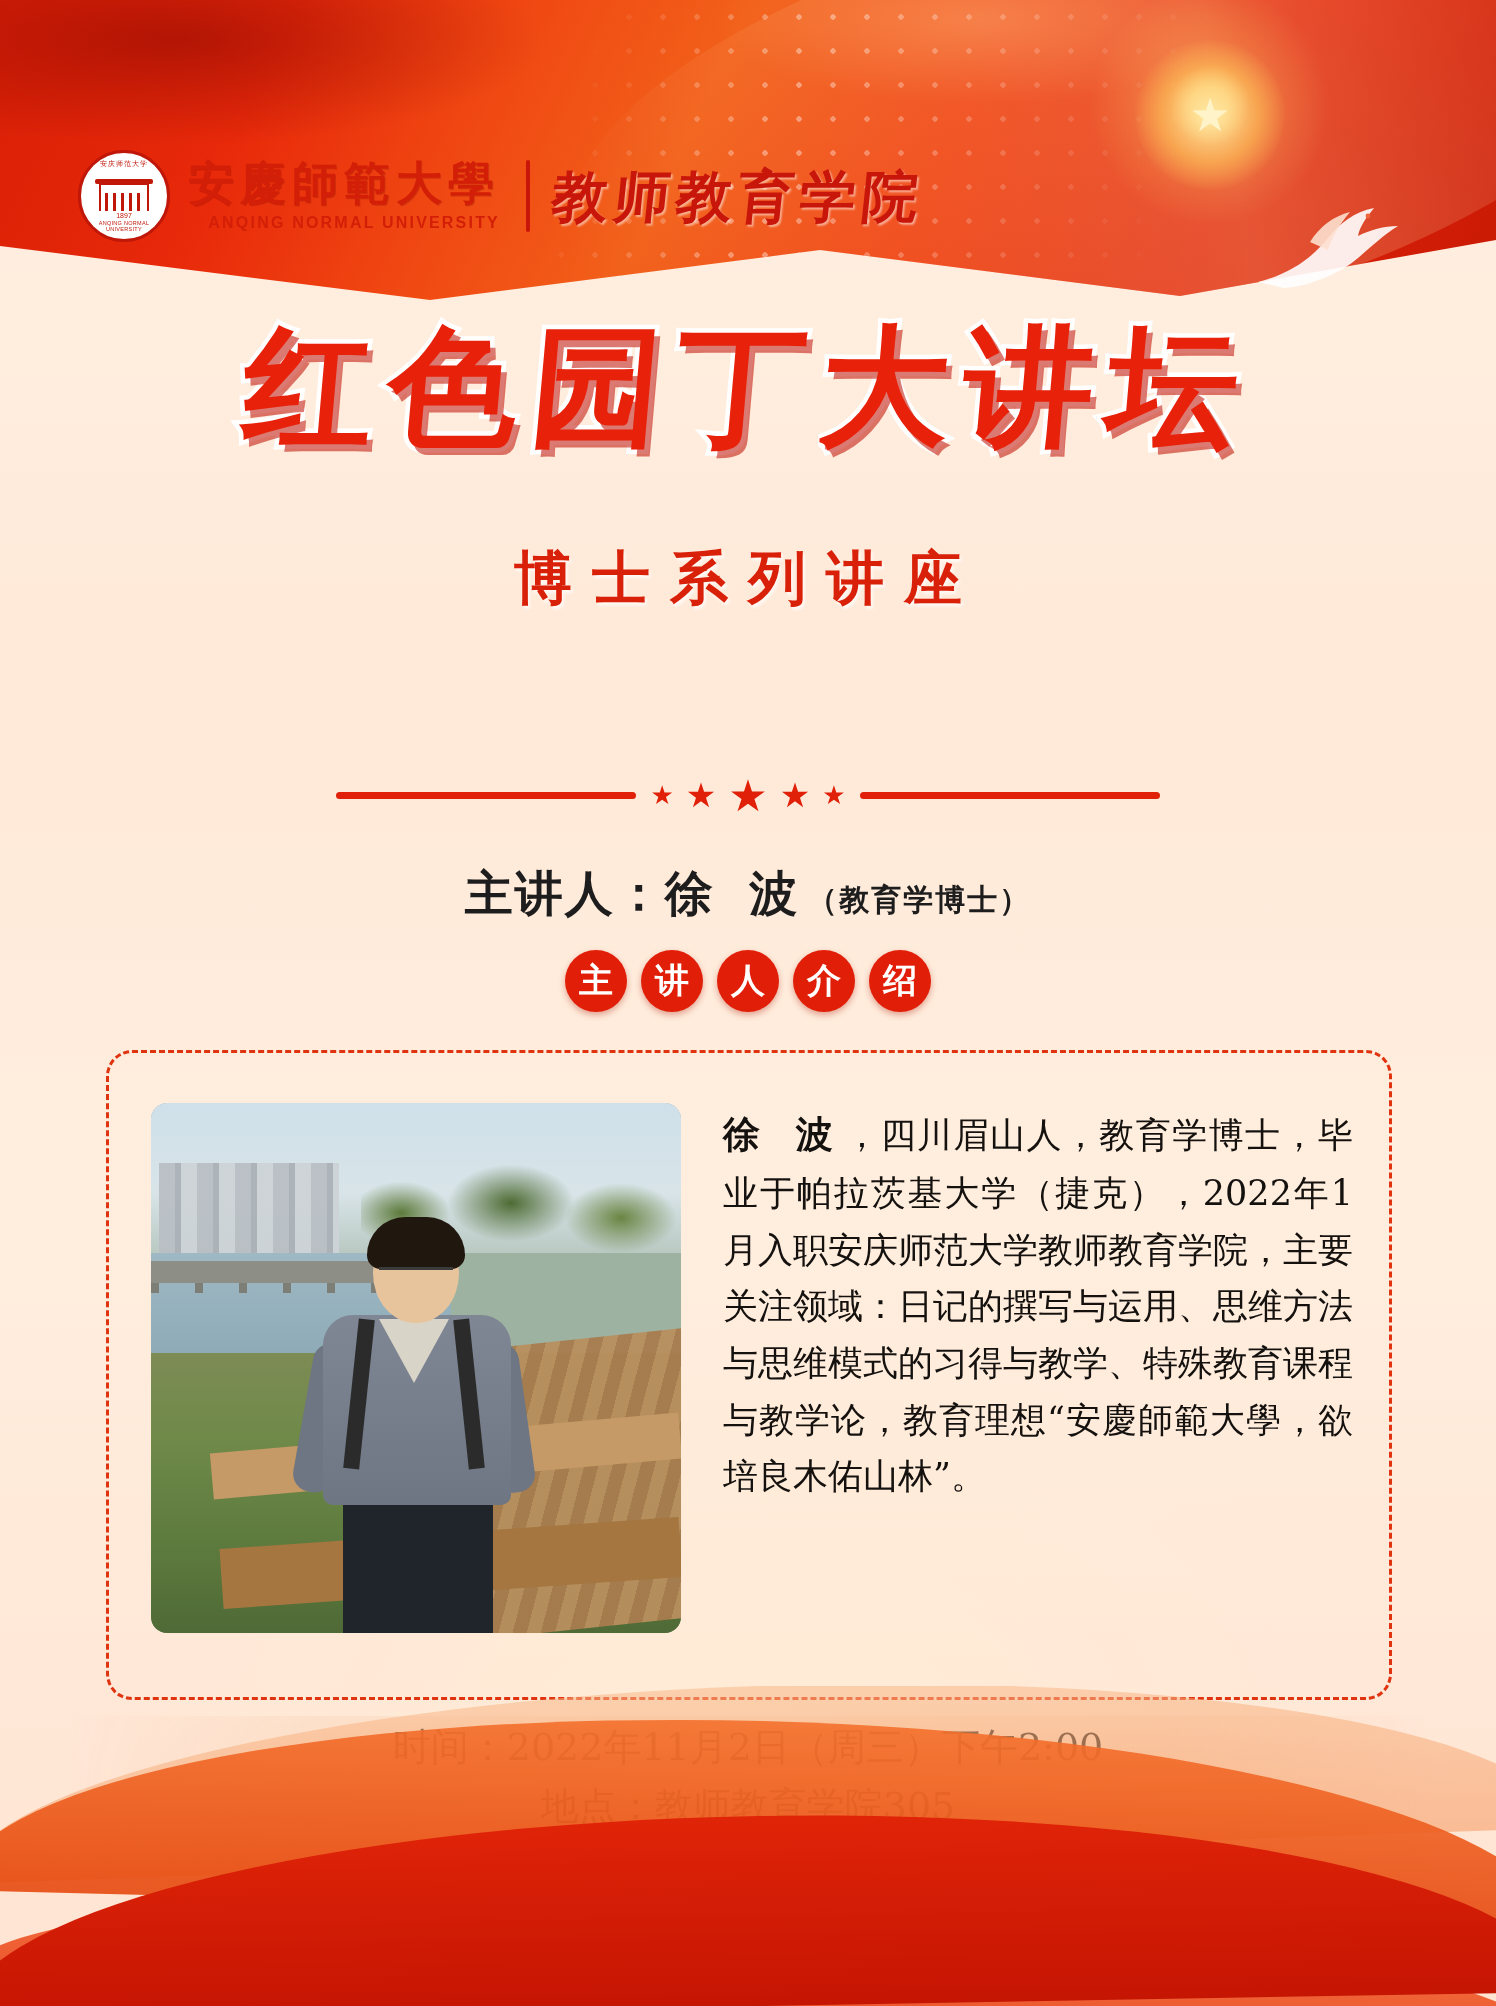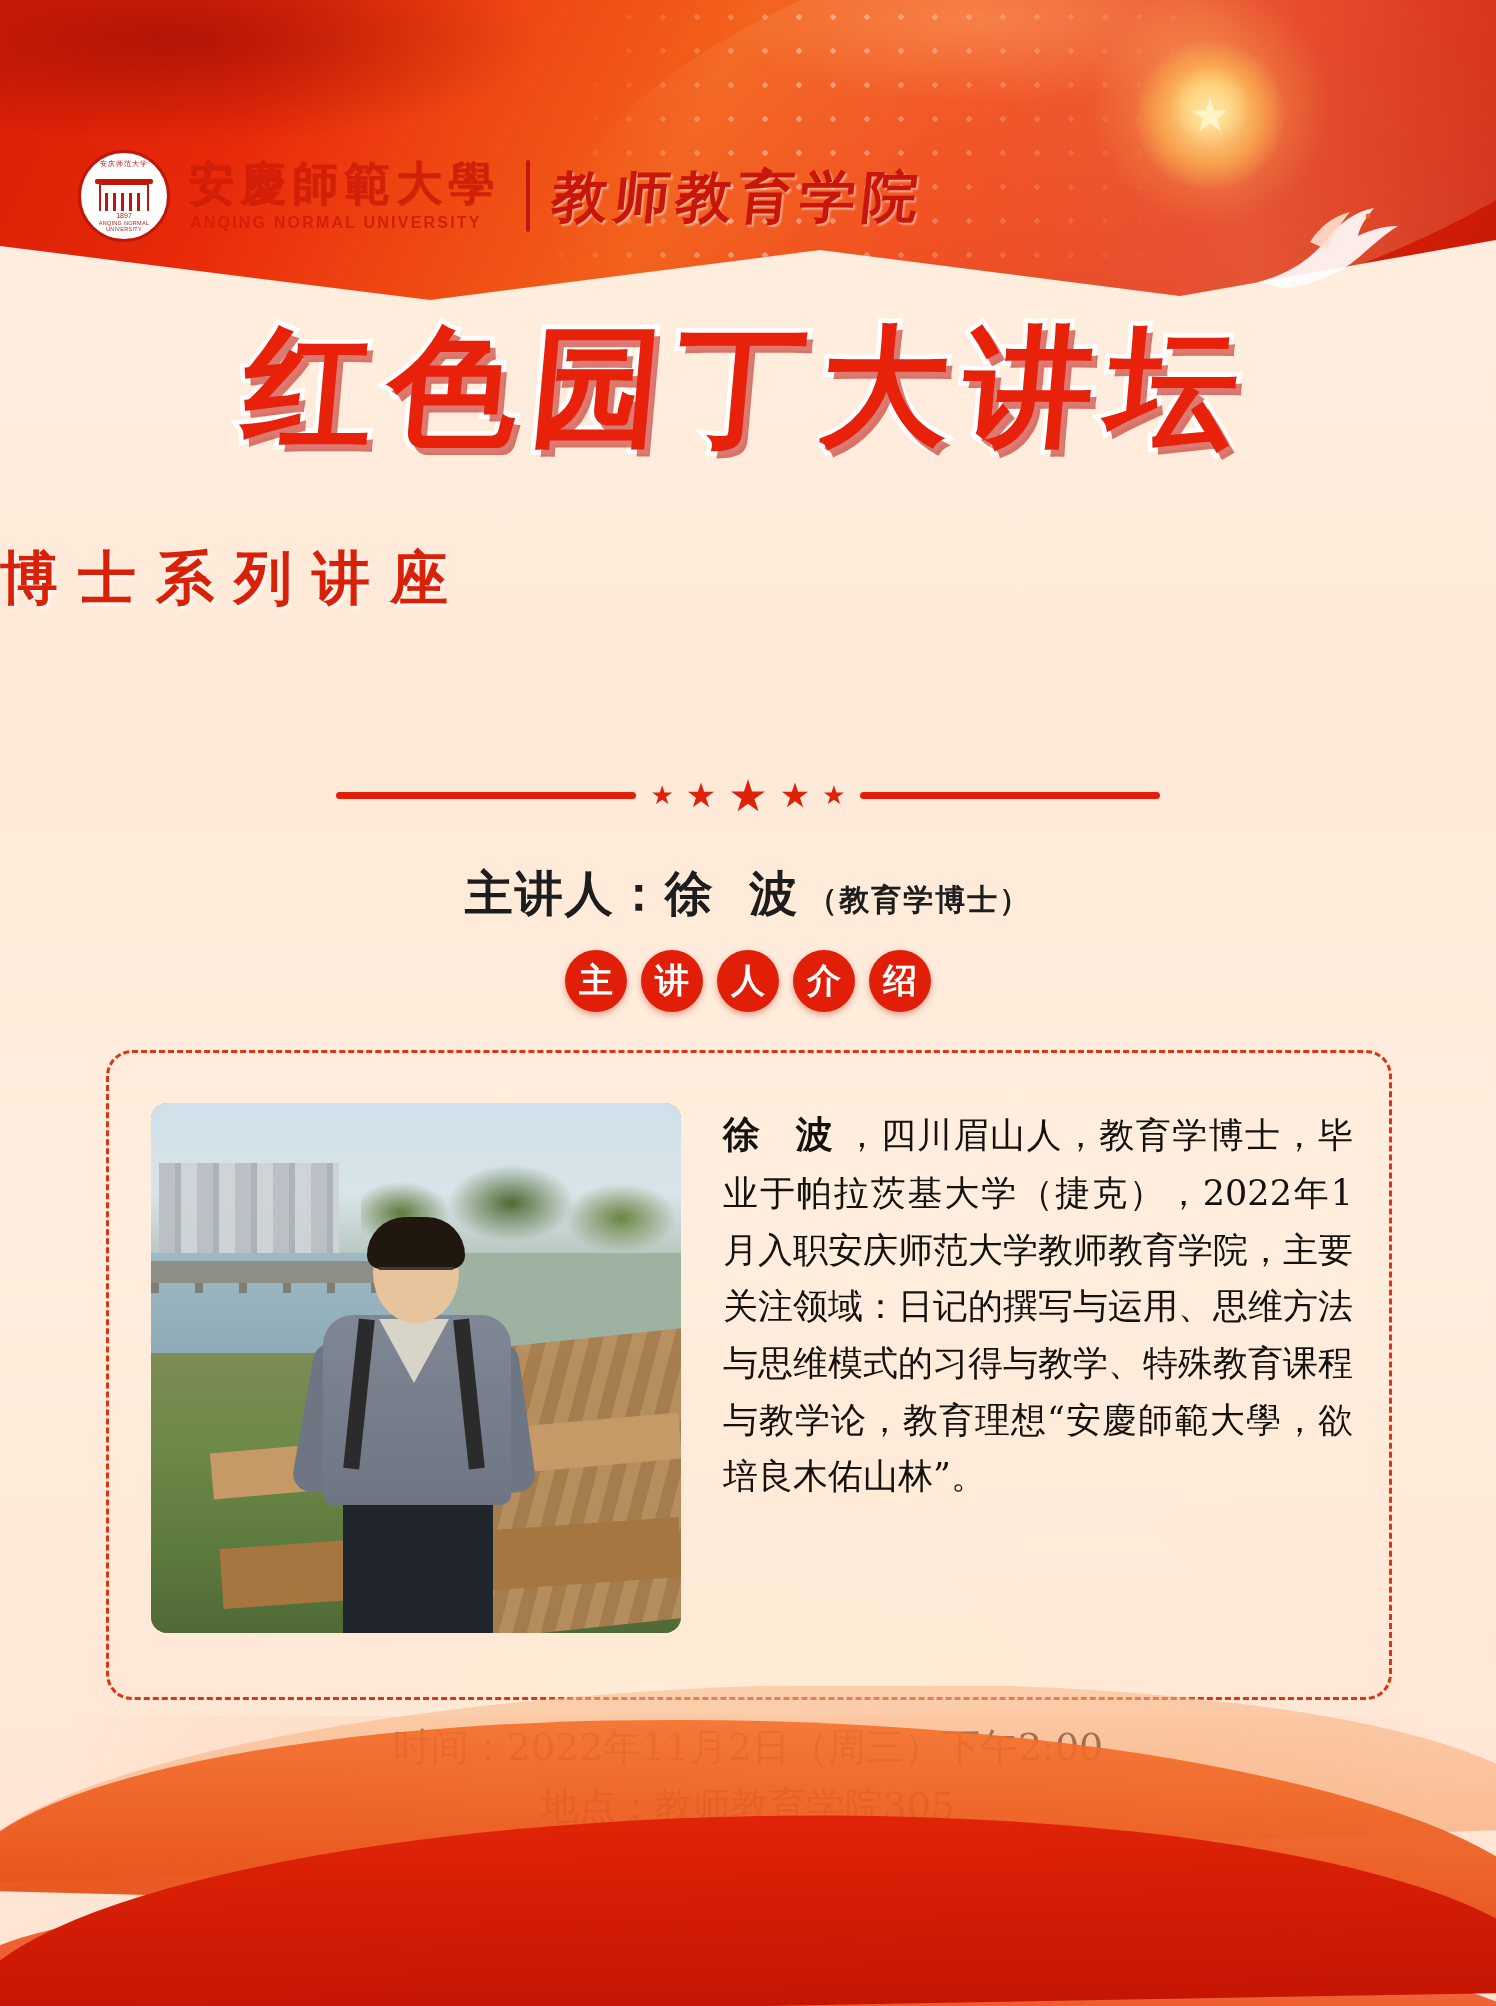--- a/index.html
+++ b/index.html
@@ -66,21 +66,21 @@
   .seal .gate:before{content:"";position:absolute;left:-6px;top:-6px;width:58px;height:5px;background:#c01708;border-radius:2px;}
   .seal .gate:after{content:"";position:absolute;left:4px;top:8px;width:38px;height:18px;
      background:repeating-linear-gradient(90deg,#c01708 0 3px,#fff 3px 8px);}
   .seal .yr{position:absolute;bottom:20px;left:0;right:0;text-align:center;font-size:7px;color:#c01708;}
   .uni-cn{
     margin-left:18px;color:#d31f07;font-family:"DejaVu Serif","Liberation Serif",serif;
     font-weight:bold;font-size:46px;letter-spacing:6px;line-height:1;
     text-shadow:1px 1px 0 rgba(120,0,0,.25);
   }
   .uni-en{color:#d31f07;font-size:16px;font-weight:bold;letter-spacing:2.2px;margin-top:8px;margin-left:20px;}
-  .uni-block{display:flex;flex-direction:column;}
+  .uni-block{display:flex;flex-direction:column;align-items:flex-end;}
   .divider-line{width:4px;height:72px;background:#c9160a;margin:0 22px 0 26px;border-radius:2px;}
   .college{
     color:#c9160a;font-family:"DejaVu Serif","Liberation Serif",serif;font-weight:bold;
     font-size:56px;letter-spacing:6px;line-height:1;
     text-shadow:2px 2px 2px rgba(255,255,255,.5);
     transform:skewX(-6deg);
   }
 
   
   .dove{position:absolute;right:96px;top:196px;width:150px;height:96px;color:#fff;opacity:.95;}
@@ -90,21 +90,21 @@
     position:absolute;left:0;right:0;top:322px;text-align:center;
     font-family:"DejaVu Serif","Liberation Serif",serif;
     font-weight:bold;font-size:130px;letter-spacing:14px;line-height:1;
     color:#e8210a;
     -webkit-text-stroke:9px #ffffff;
     paint-order:stroke fill;
     text-shadow:6px 7px 0 rgba(190,12,0,0.55);
     transform:skewX(-5deg);
   }
   .sub-title{
-    position:absolute;left:0;right:0;top:540px;
+    position:absolute;left:0;right:0;top:540px;text-align:center;
     font-family:Liberation Serif, serif;font-weight:bold;
     font-size:58px;letter-spacing:20px;color:#d9210a;
     text-shadow:2px 3px 3px rgba(255,255,255,.7);
   }
   .topic{
     position:absolute;left:0;right:0;top:660px;text-align:center;
     font-family:"DejaVu Serif","Liberation Serif",serif;font-weight:bold;
     font-size:57px;letter-spacing:1px;color:#e01f08;
     text-shadow:2px 3px 2px rgba(255,255,255,.65);
   }

